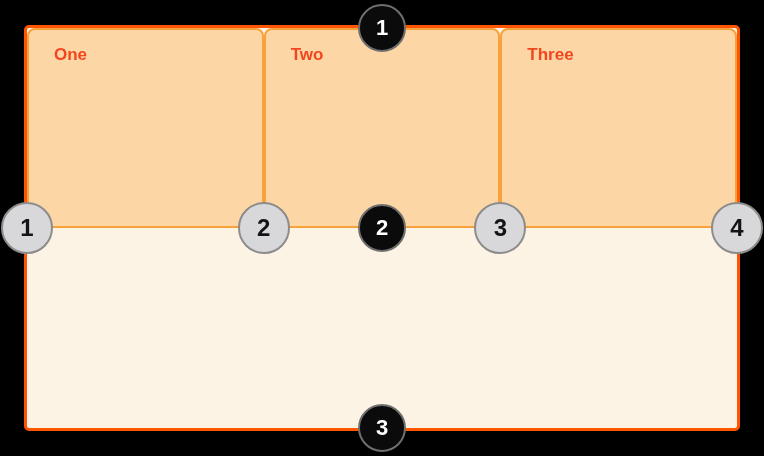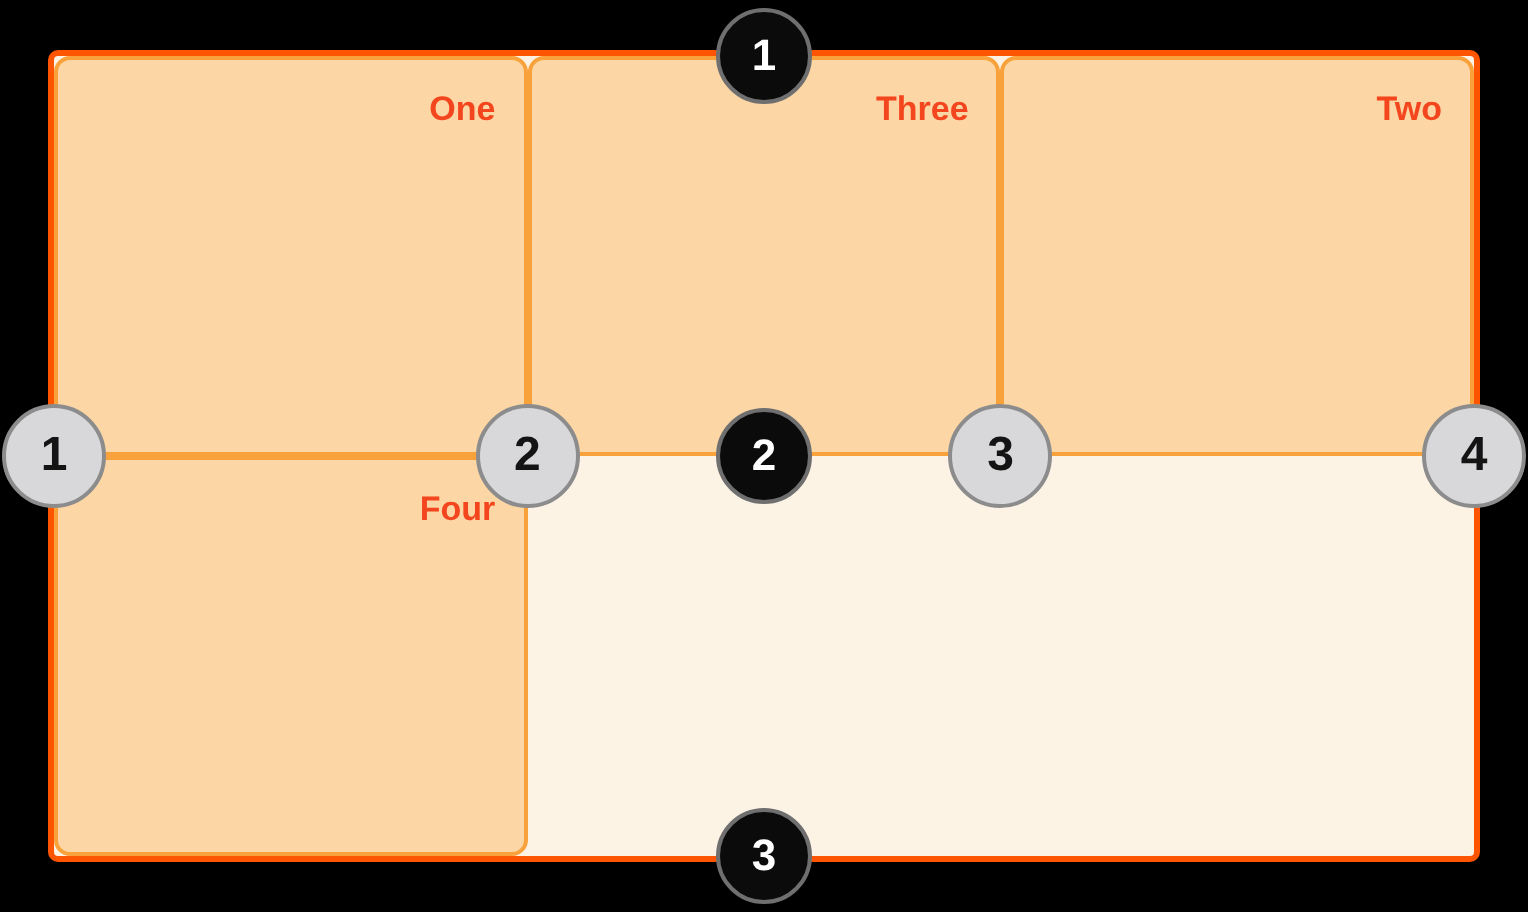--- a/index.html
+++ b/index.html
@@ -42,27 +42,26 @@
     display:grid;
     width:100%;
     height:100%;
     grid-template-columns:1fr 1fr 1fr;
     grid-template-rows:1fr 1fr;
   }
   .cell{
     background:var(--cell-bg);
     border:2.5px solid var(--cell-border);
     border-radius:8px;
-    padding:15px 14px;
+    padding:15px 25px;
     box-sizing:border-box;
     color:var(--label);
     font-size:17px;
     font-weight:700;
     line-height:1.2;
-    text-align:right;
   }
   .cell.empty{
     background:transparent;
     border:none;
   }
   .badge{
     position:absolute;
     border-radius:50%;
     display:flex;
     align-items:center;
@@ -101,27 +100,24 @@
 </head>
 <body>
 
 <div class="stage">
   <div class="grid-container">
     <div class="grid">
       <div class="cell">
         <span>One</span>
       </div>
       <div class="cell">
-        <span>Three</span>
-      </div>
-      <div class="cell">
         <span>Two</span>
       </div>
       <div class="cell">
-        <span>Four</span>
+        <span>Three</span>
       </div>
       <div class="cell empty">
         <span></span>
       </div>
     </div>
 
     <div class="badge col-badge col-1">
       <span>1</span>
     </div>
     <div class="badge col-badge col-2">

